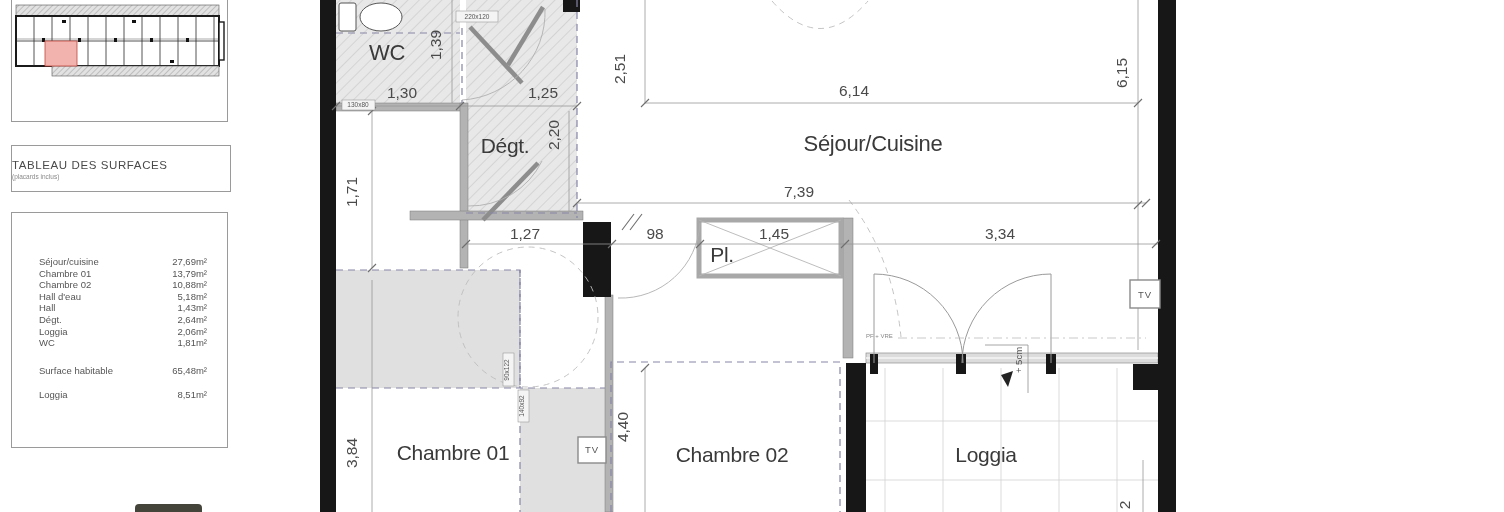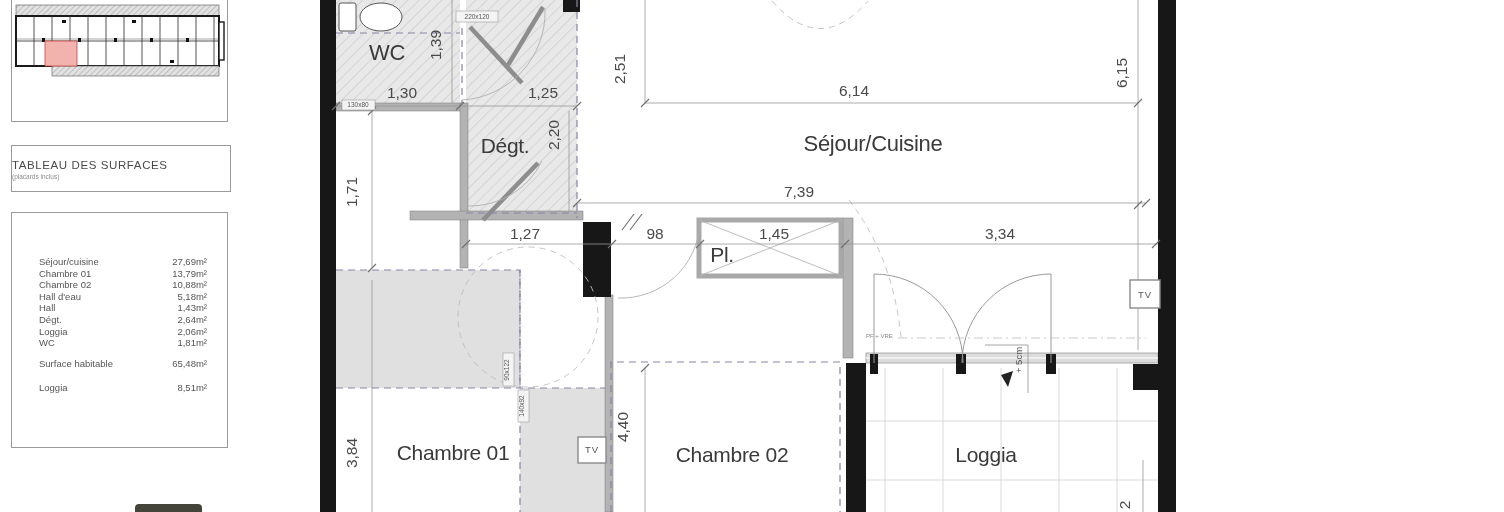--- a/index.html
+++ b/index.html
@@ -10,21 +10,21 @@
   }
   .panel-box{position:absolute;background:#fff;border:1px solid #9a9a9a;box-sizing:border-box;}
   #keyplan-box{left:11px;top:0;width:217px;height:122px;border-top:none;}
   #surfaces-title-box{left:11px;top:145px;width:220px;height:47px;text-align:left;}
   #surfaces-title-box .t1{margin-top:13px;font-size:11.5px;letter-spacing:.6px;color:#4a4a4a;}
   #surfaces-title-box .t2{margin-top:2px;font-size:6.5px;color:#8a8a8a;}
   #surfaces-table-box{left:11px;top:212px;width:217px;height:236px;}
   .srow{display:flex;justify-content:space-between;padding:0 20px 0 27px;
         font-size:9.5px;line-height:11.6px;color:#555;}
   #table-rows{padding-top:43px;}
-  .srow.total{margin-top:9px;}
+  .srow.total{margin-top:16px;}
   .srow.loggia{margin-top:13px;}
   #bottom-sliver{position:absolute;left:135px;top:504px;width:67px;height:8px;
       background:#45443a;border-radius:4px 4px 0 0;}
   #planwrap{position:absolute;left:320px;top:0;width:1184px;height:512px;}
   svg text{font-family:"Liberation Sans", sans-serif;}
   .dim{font-size:15.5px;fill:#4a4a4a;text-anchor:middle;}
   .room{font-size:21px;fill:#3a3a3a;text-anchor:middle;letter-spacing:-.3px;}
   .tag{font-size:6.5px;fill:#555;text-anchor:middle;}
   .tiny{font-size:6px;fill:#888;}
   .tvtxt{font-size:9.5px;fill:#555;text-anchor:middle;letter-spacing:1px;}

